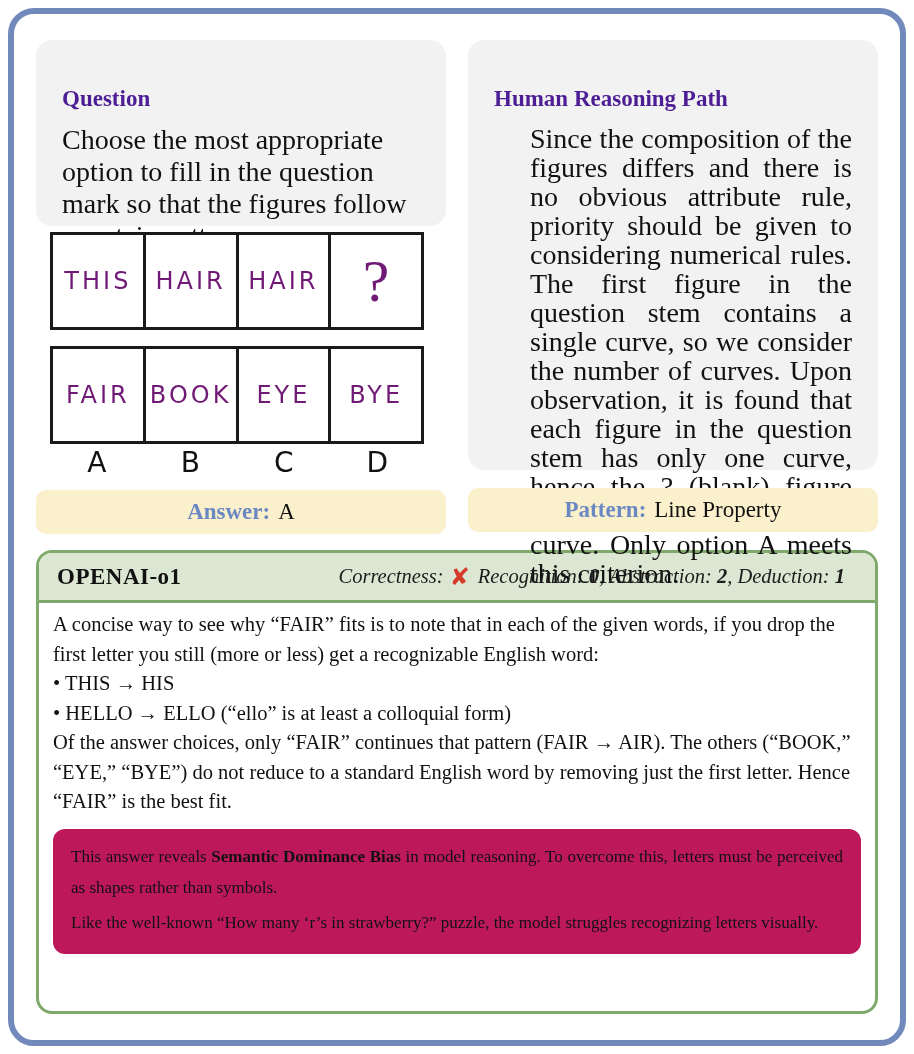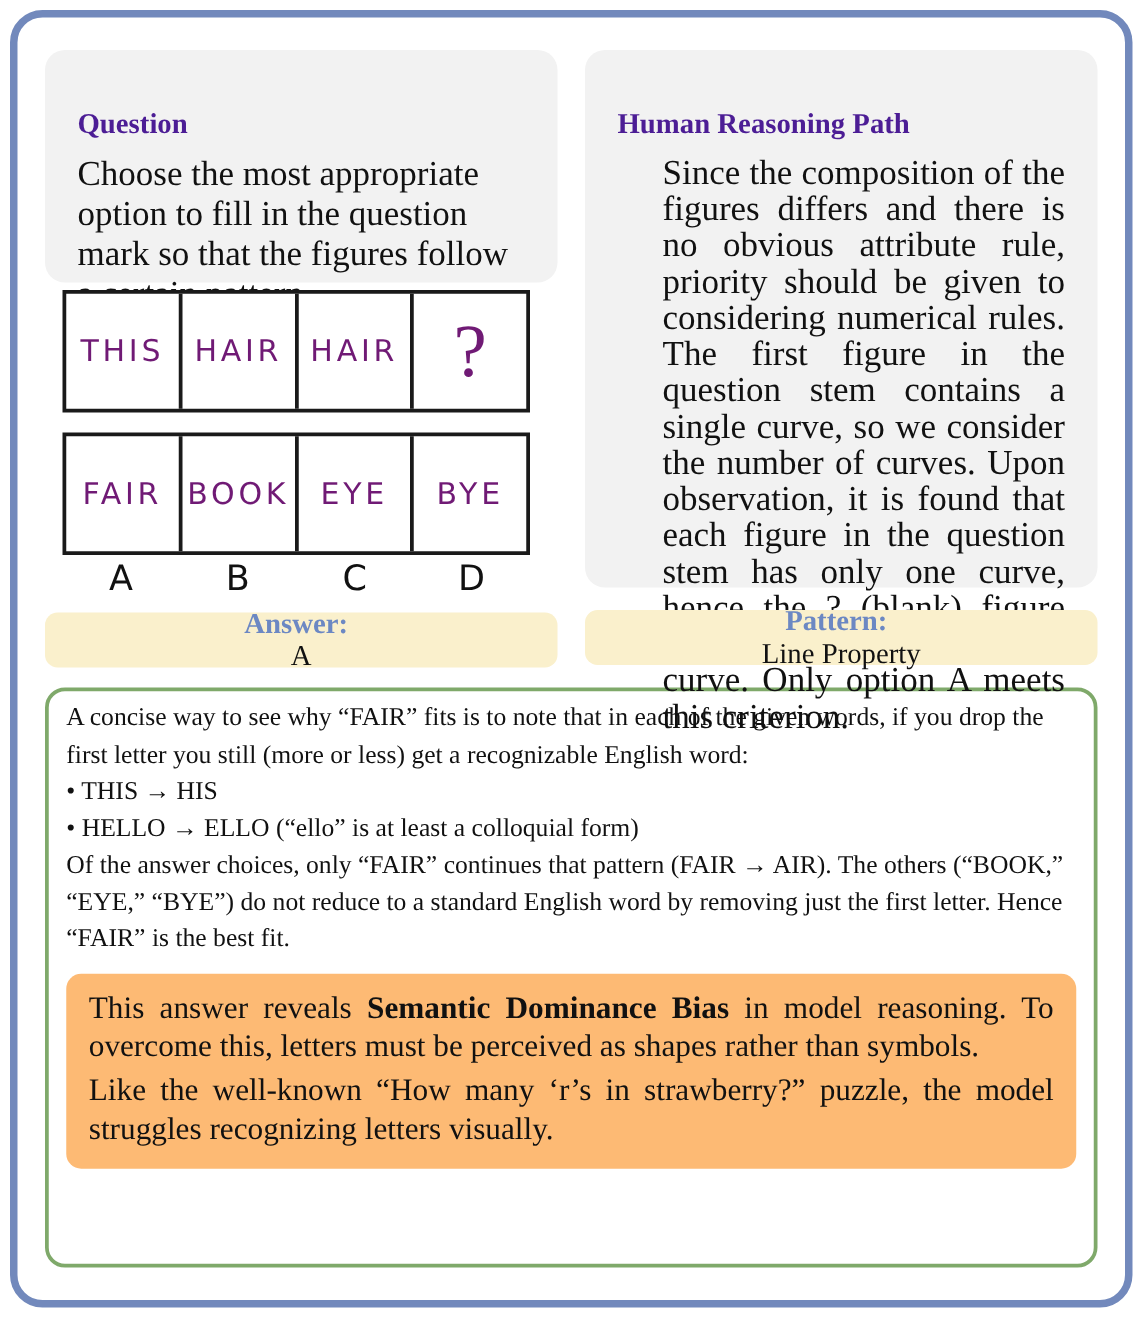--- a/index.html
+++ b/index.html
@@ -38,21 +38,20 @@
   .labels-row{display:flex;width:374px;margin-left:14px;height:32px;margin-top:2px;}
   .labels-row span{
     flex:1;text-align:center;font-family:"DejaVu Sans",sans-serif;
     font-size:28px;color:#111;
   }
   .bar{
     box-sizing:border-box;width:410px;height:44px;margin-top:12px;
     background:#faf0cc;border-radius:10px;
     display:flex;align-items:center;justify-content:center;
     font-size:23px;
-    flex-direction:column;
   }
   .col-right .bar{margin-top:18px;}
   .bar .blab{color:#6c88c3;font-weight:bold;margin-right:8px;}
   .bar .bval{color:#111;}
 
   .model-box{
     box-sizing:border-box;margin-top:16px;width:842px;height:464px;
     border:3px solid #7fa96a;border-radius:16px;background:#fff;overflow:hidden;
   }
   .model-header{
@@ -62,22 +61,22 @@
   }
   .model-name{font-weight:bold;font-size:23px;letter-spacing:0.5px;}
   .metrics{margin-left:auto;font-size:20.5px;color:#1c1c1c;}
   .metrics i{font-style:italic;}
   .metrics b{font-style:italic;font-weight:bold;}
   .cross{color:#d53b2b;font-weight:bold;font-size:24px;margin:0 8px 0 6px;vertical-align:-2px;font-family:"DejaVu Sans",sans-serif;}
   .model-body{padding:7px 14px 0 14px;font-size:20.5px;line-height:29.5px;}
   .model-body p{margin:0;}
   .bullet-line{display:block;}
   .commentary{
-    box-sizing:border-box;margin-top:12px;background:#fdba74;border-radius:12px;
-    padding:12px 18px 16px 18px;font-size:25px;line-height:31px;
+    box-sizing:border-box;margin-top:12px;background:#be185d;border-radius:12px;
+    padding:12px 18px 16px 18px;font-size:17px;line-height:31px;
   }
   .commentary p{margin:0;text-align:justify;}
   .commentary p + p{margin-top:4px;}
 </style>
 </head>
 <body>
 
 <div class="frame">
   <div class="cols">
 
@@ -120,20 +119,24 @@
         <p class="card-body justify">Since the composition of the figures differs and there is no obvious attribute rule, priority should be given to considering numerical rules. The first figure in the question stem contains a single curve, so we consider the number of curves. Upon observation, it is found that each figure in the question stem has only one curve, hence the ? (blank) figure should also have only one curve. Only option A meets this criterion.</p>
       </div>
       <div class="bar">
         <span class="blab">Pattern:</span>
         <span class="bval">Line Property</span>
       </div>
     </div>
   </div>
 
   <div class="model-box">
+    <div class="model-header">
+      <span class="model-name">OPENAI-o1</span>
+      <span class="metrics"><i>Correctness:</i><span class="cross">✘</span><i>Recognition:</i> <b>0</b><i>,</i> <i>Abstraction:</i> <b>2</b><i>,</i> <i>Deduction:</i> <b>1</b></span>
+    </div>
 
     <div class="model-body">
       <p>A concise way to see why “FAIR” fits is to note that in each of the given words, if you drop the first letter you still (more or less) get a recognizable English word:</p>
       <span class="bullet-line"><span>•</span> <span>THIS → HIS</span></span>
       <span class="bullet-line"><span>•</span> <span>HELLO → ELLO (“ello” is at least a colloquial form)</span></span>
       <p>Of the answer choices, only “FAIR” continues that pattern (FAIR → AIR). The others (“BOOK,” “EYE,” “BYE”) do not reduce to a standard English word by removing just the first letter. Hence “FAIR” is the best fit.</p>
 
       <div class="commentary">
         <p><span>This answer reveals </span><b>Semantic Dominance Bias</b><span> in model reasoning. To overcome this, letters must be perceived as shapes rather than symbols.</span></p>
         <p>Like the well-known “How many ‘r’s in strawberry?” puzzle, the model struggles recognizing letters visually.</p>

